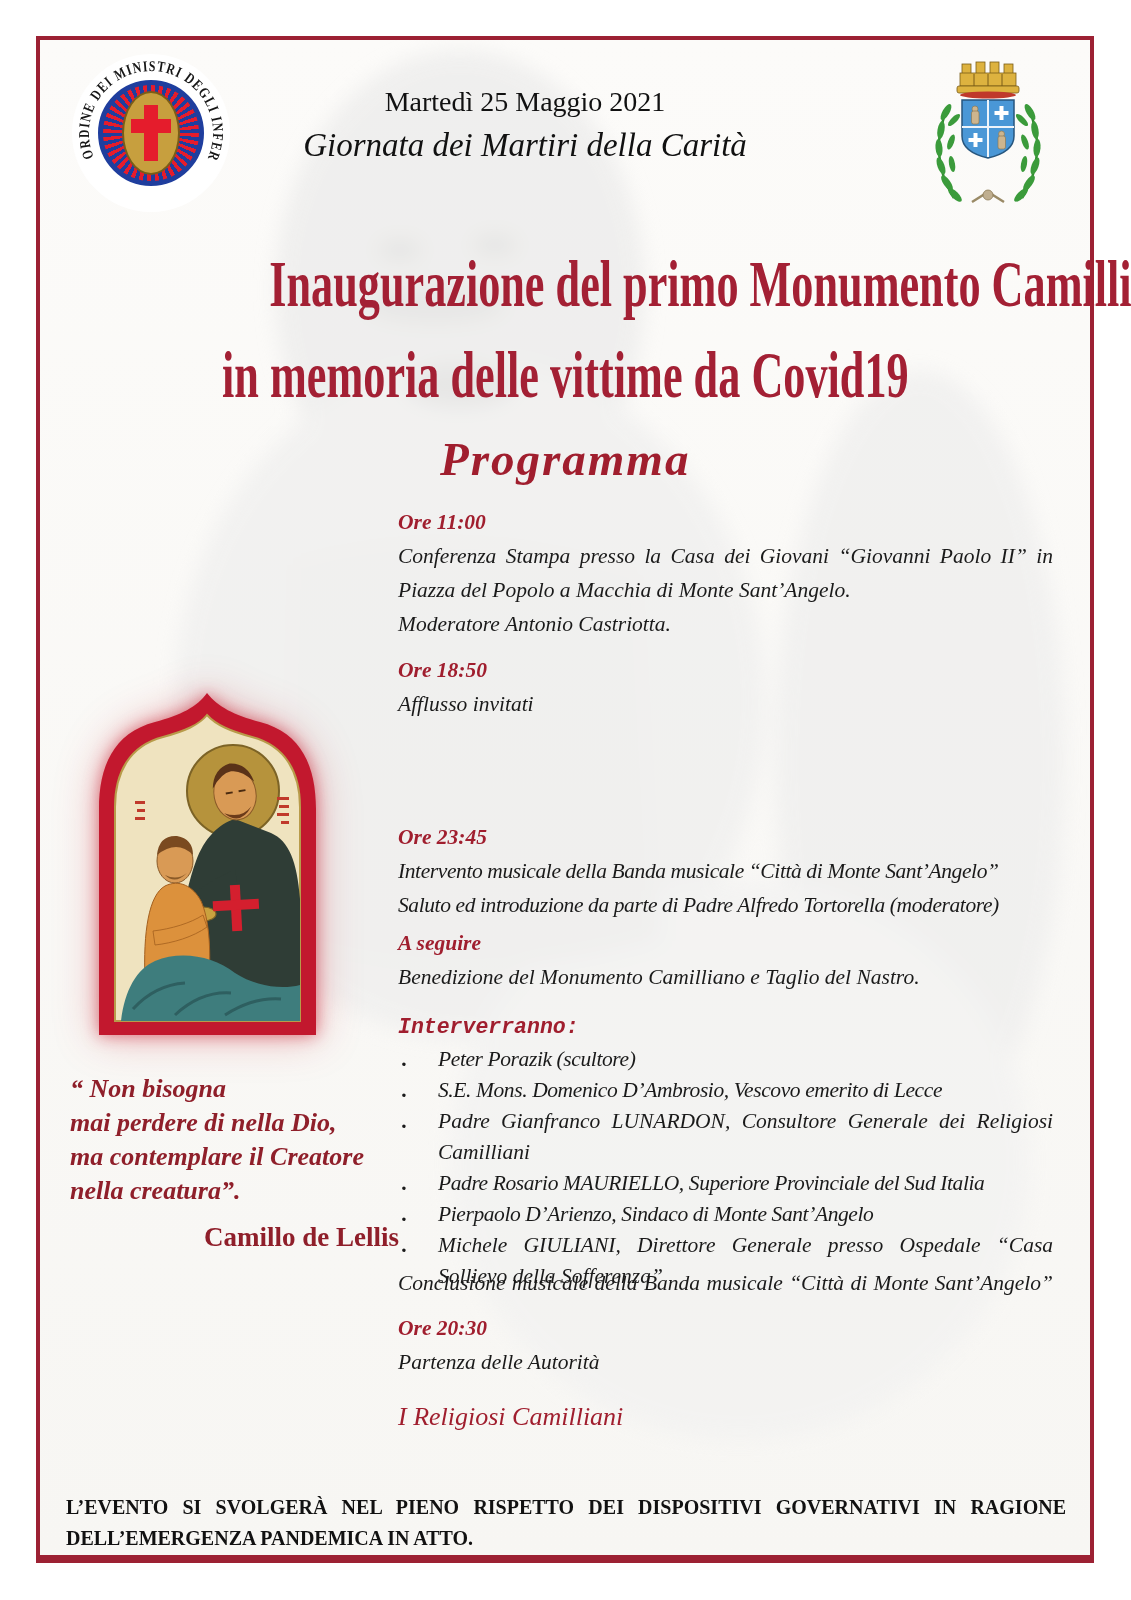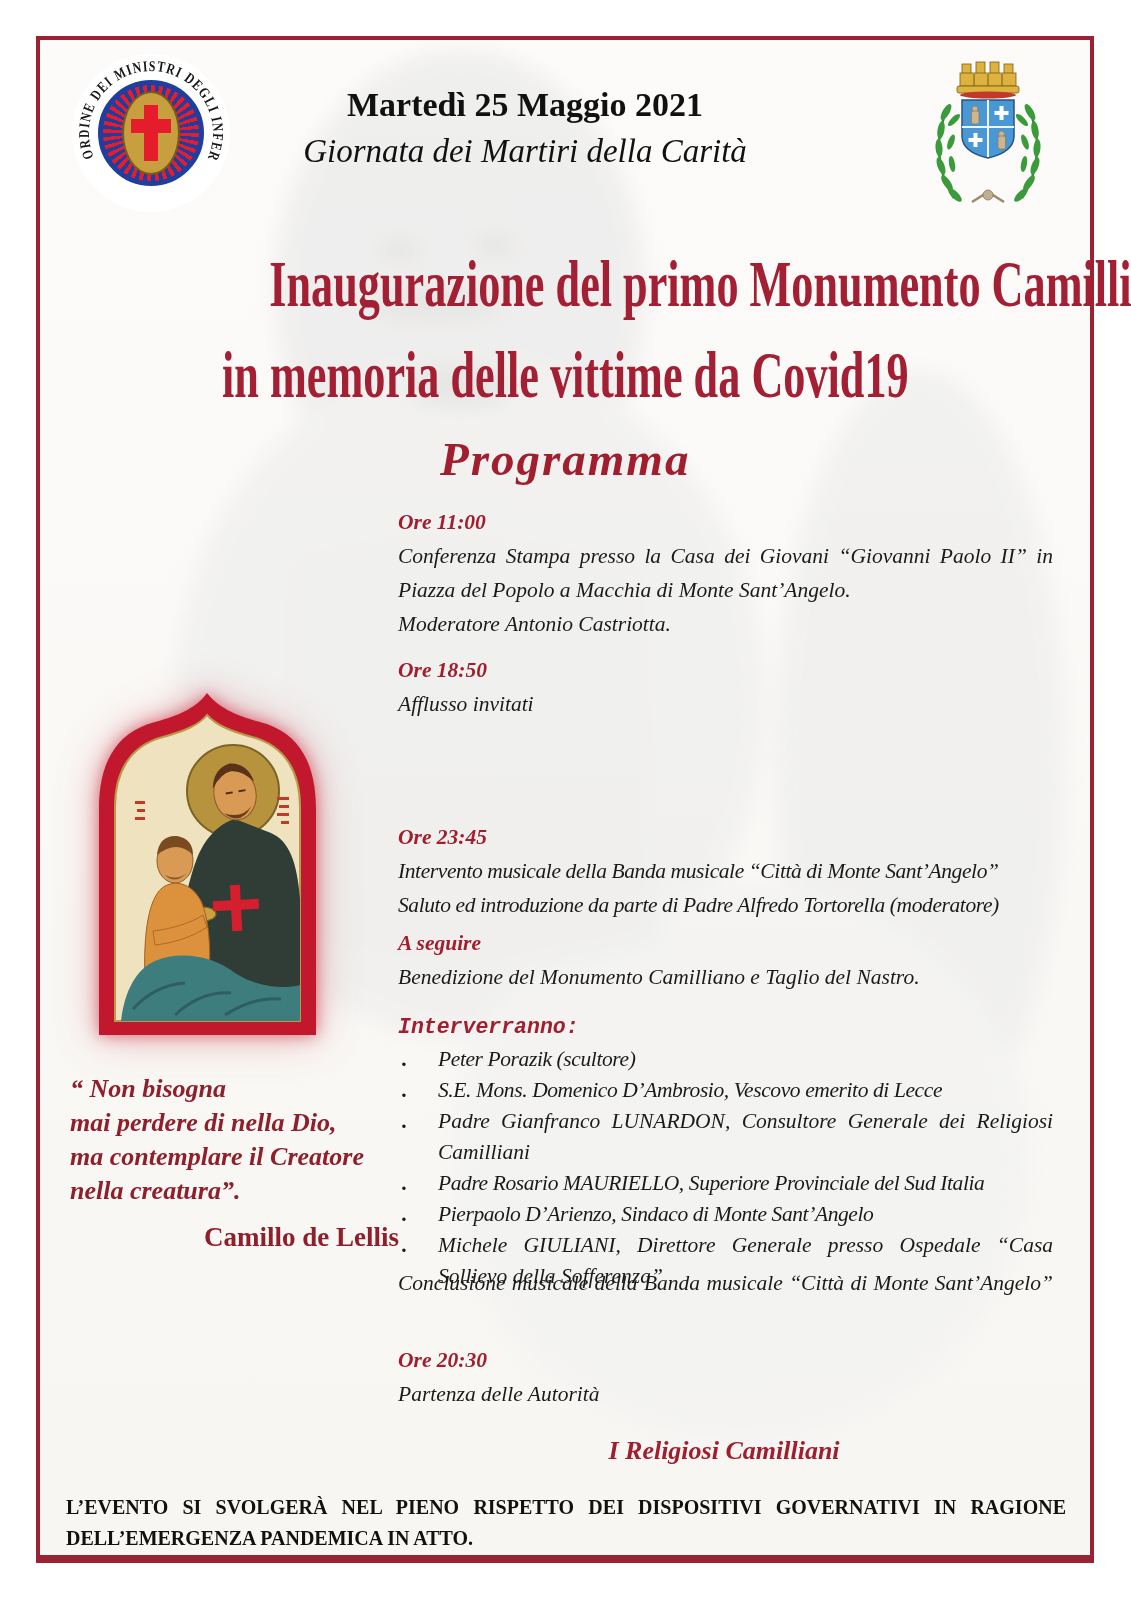--- a/index.html
+++ b/index.html
@@ -15,21 +15,21 @@
   .seal-burst{position:absolute;left:26px;top:26px;width:106px;height:106px;border-radius:50%;
               border:5px solid #1f3e9e;box-sizing:border-box;
               background:repeating-conic-gradient(#e51c2c 0deg 5deg,#1f3e9e 5deg 10deg);}
   .seal-oval{position:absolute;left:50px;top:37px;width:58px;height:84px;border-radius:50%;
              background:#c79f3e;border:2px solid #7a5c18;box-sizing:border-box;}
   .seal-cross-v{position:absolute;left:72px;top:51px;width:14px;height:56px;background:#e51c2c;}
   .seal-cross-h{position:absolute;left:59px;top:65px;width:40px;height:14px;background:#e51c2c;}
   .seal-svg{position:absolute;left:0;top:0;}
 
   .head-dates{position:absolute;left:0;top:46px;width:970px;text-align:center;}
-  .date-line{font-size:34px;color:#111;font-weight:bold;}
+  .date-line{font-size:28px;color:#111;}
   .event-line{font-size:33px;font-style:italic;margin-top:9px;color:#111;text-align:center;}
 
   .coa{position:absolute;left:884px;top:10px;width:130px;height:160px;}
 
   
   .title{position:absolute;left:0;top:198px;width:1050px;text-align:center;color:#a32034;
          font-weight:bold;font-size:66px;line-height:91px;}
   .title-line span{display:inline-block;transform:scaleX(0.67);transform-origin:50% 50%;white-space:nowrap;}
 
   .programma{position:absolute;left:400px;top:392px;width:630px;
@@ -44,22 +44,22 @@
   .b{font-weight:normal;}
   .li{display:flex;}
   .li .dot{width:36px;padding-left:4px;font-weight:bold;}
   .li .txt{flex:1;text-align:justify;}
   .items{line-height:31px;}
 
   .quote{position:absolute;left:30px;top:1032px;width:335px;color:#8f1f2a;
          font-weight:bold;font-style:italic;font-size:26px;line-height:34px;}
   .attr{margin-top:12px;font-style:normal;text-align:right;padding-right:6px;font-size:27px;color:#8f1f2a;}
 
-  .signature{position:absolute;left:358px;top:1396px;width:652px;text-align:center;
-             color:#a01e2e;font-weight:bold;font-style:italic;font-size:26px;}
+  .signature{position:absolute;left:358px;top:1362px;width:652px;text-align:left;
+             color:#a01e2e;font-weight:normal;font-style:italic;font-size:26px;}
 
   .footer{position:absolute;left:26px;top:1452px;width:1000px;color:#111;
           font-weight:bold;font-size:20px;line-height:31px;}
   .footer .l1{text-align:justify;text-align-last:justify;}
 
   .icon-wrap{position:absolute;left:45px;top:648px;width:245px;height:352px;
              filter:drop-shadow(0 0 8px rgba(195,20,38,.55)) drop-shadow(0 0 20px rgba(195,20,38,.30));}
 </style>
 </head>
 <body>
@@ -215,21 +215,21 @@
       <div class="li">
         <span class="dot">.</span>
         <span class="txt"><span class="b">Michele GIULIANI</span><span>, Direttore Generale presso Ospedale </span><span class="b">“Casa Sollievo della Sofferenza”</span></span>
       </div>
     </div>
 
     <div class="prog" style="top:1226px;">
       <div class="lastjust"><span>Conclusione musicale della </span><span class="b">Banda musicale “Città di Monte Sant’Angelo”</span></div>
     </div>
 
-    <div class="prog" style="top:1303px;">
+    <div class="prog" style="top:1271px;">
       <div class="time">Ore 20:30</div>
       <div>Partenza delle Autorità</div>
     </div>
 
     <div class="signature">I Religiosi Camilliani</div>
 
     <div class="icon-wrap">
       <svg width="245" height="352" viewBox="0 0 245 350">
         <path d="M122,4 C112,18 96,26 70,33 C28,44 14,78 14,120 L14,346 L231,346 L231,120 C231,78 217,44 175,33 C149,26 133,18 122,4 Z" fill="#c2182e"></path>
         <path d="M122,26 C114,36 100,42 78,48 C44,57 30,84 30,118 L30,332 L215,332 L215,118 C215,84 201,57 167,48 C145,42 131,36 122,26 Z" fill="#efe3bf" stroke="#b89b4a" stroke-width="2"></path>

